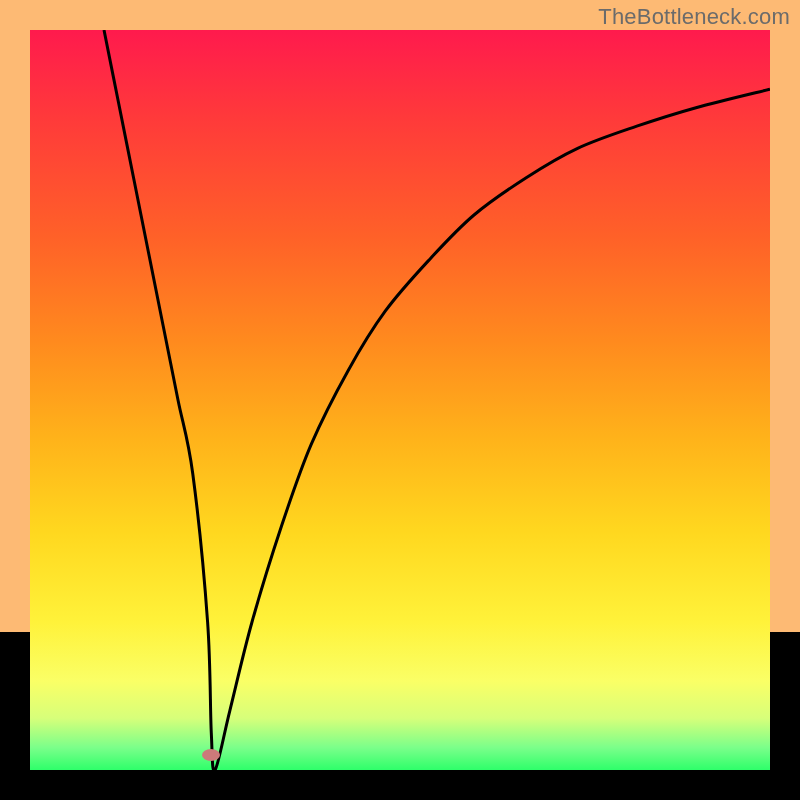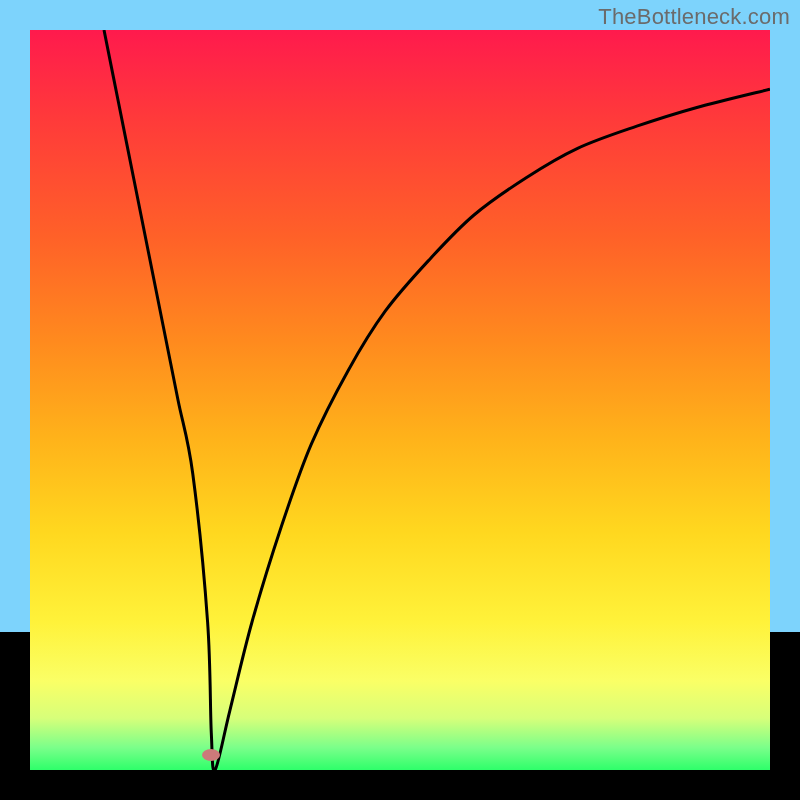--- a/index.html
+++ b/index.html
@@ -8,21 +8,21 @@
     width: 800px;
     height: 800px;
     overflow: hidden;
     background: #000;
     font-family: Arial, Helvetica, sans-serif;
   }
   .frame {
     position: relative;
     width: 800px;
     height: 632px;
-    background: #7dd3fc;
+    background: #fdba74;
   }
   .plot {
     position: absolute;
     left: 30px;
     top: 30px;
     width: 740px;
     height: 740px;
     background: linear-gradient(
       to bottom,
       #ff1a4d 0%,

